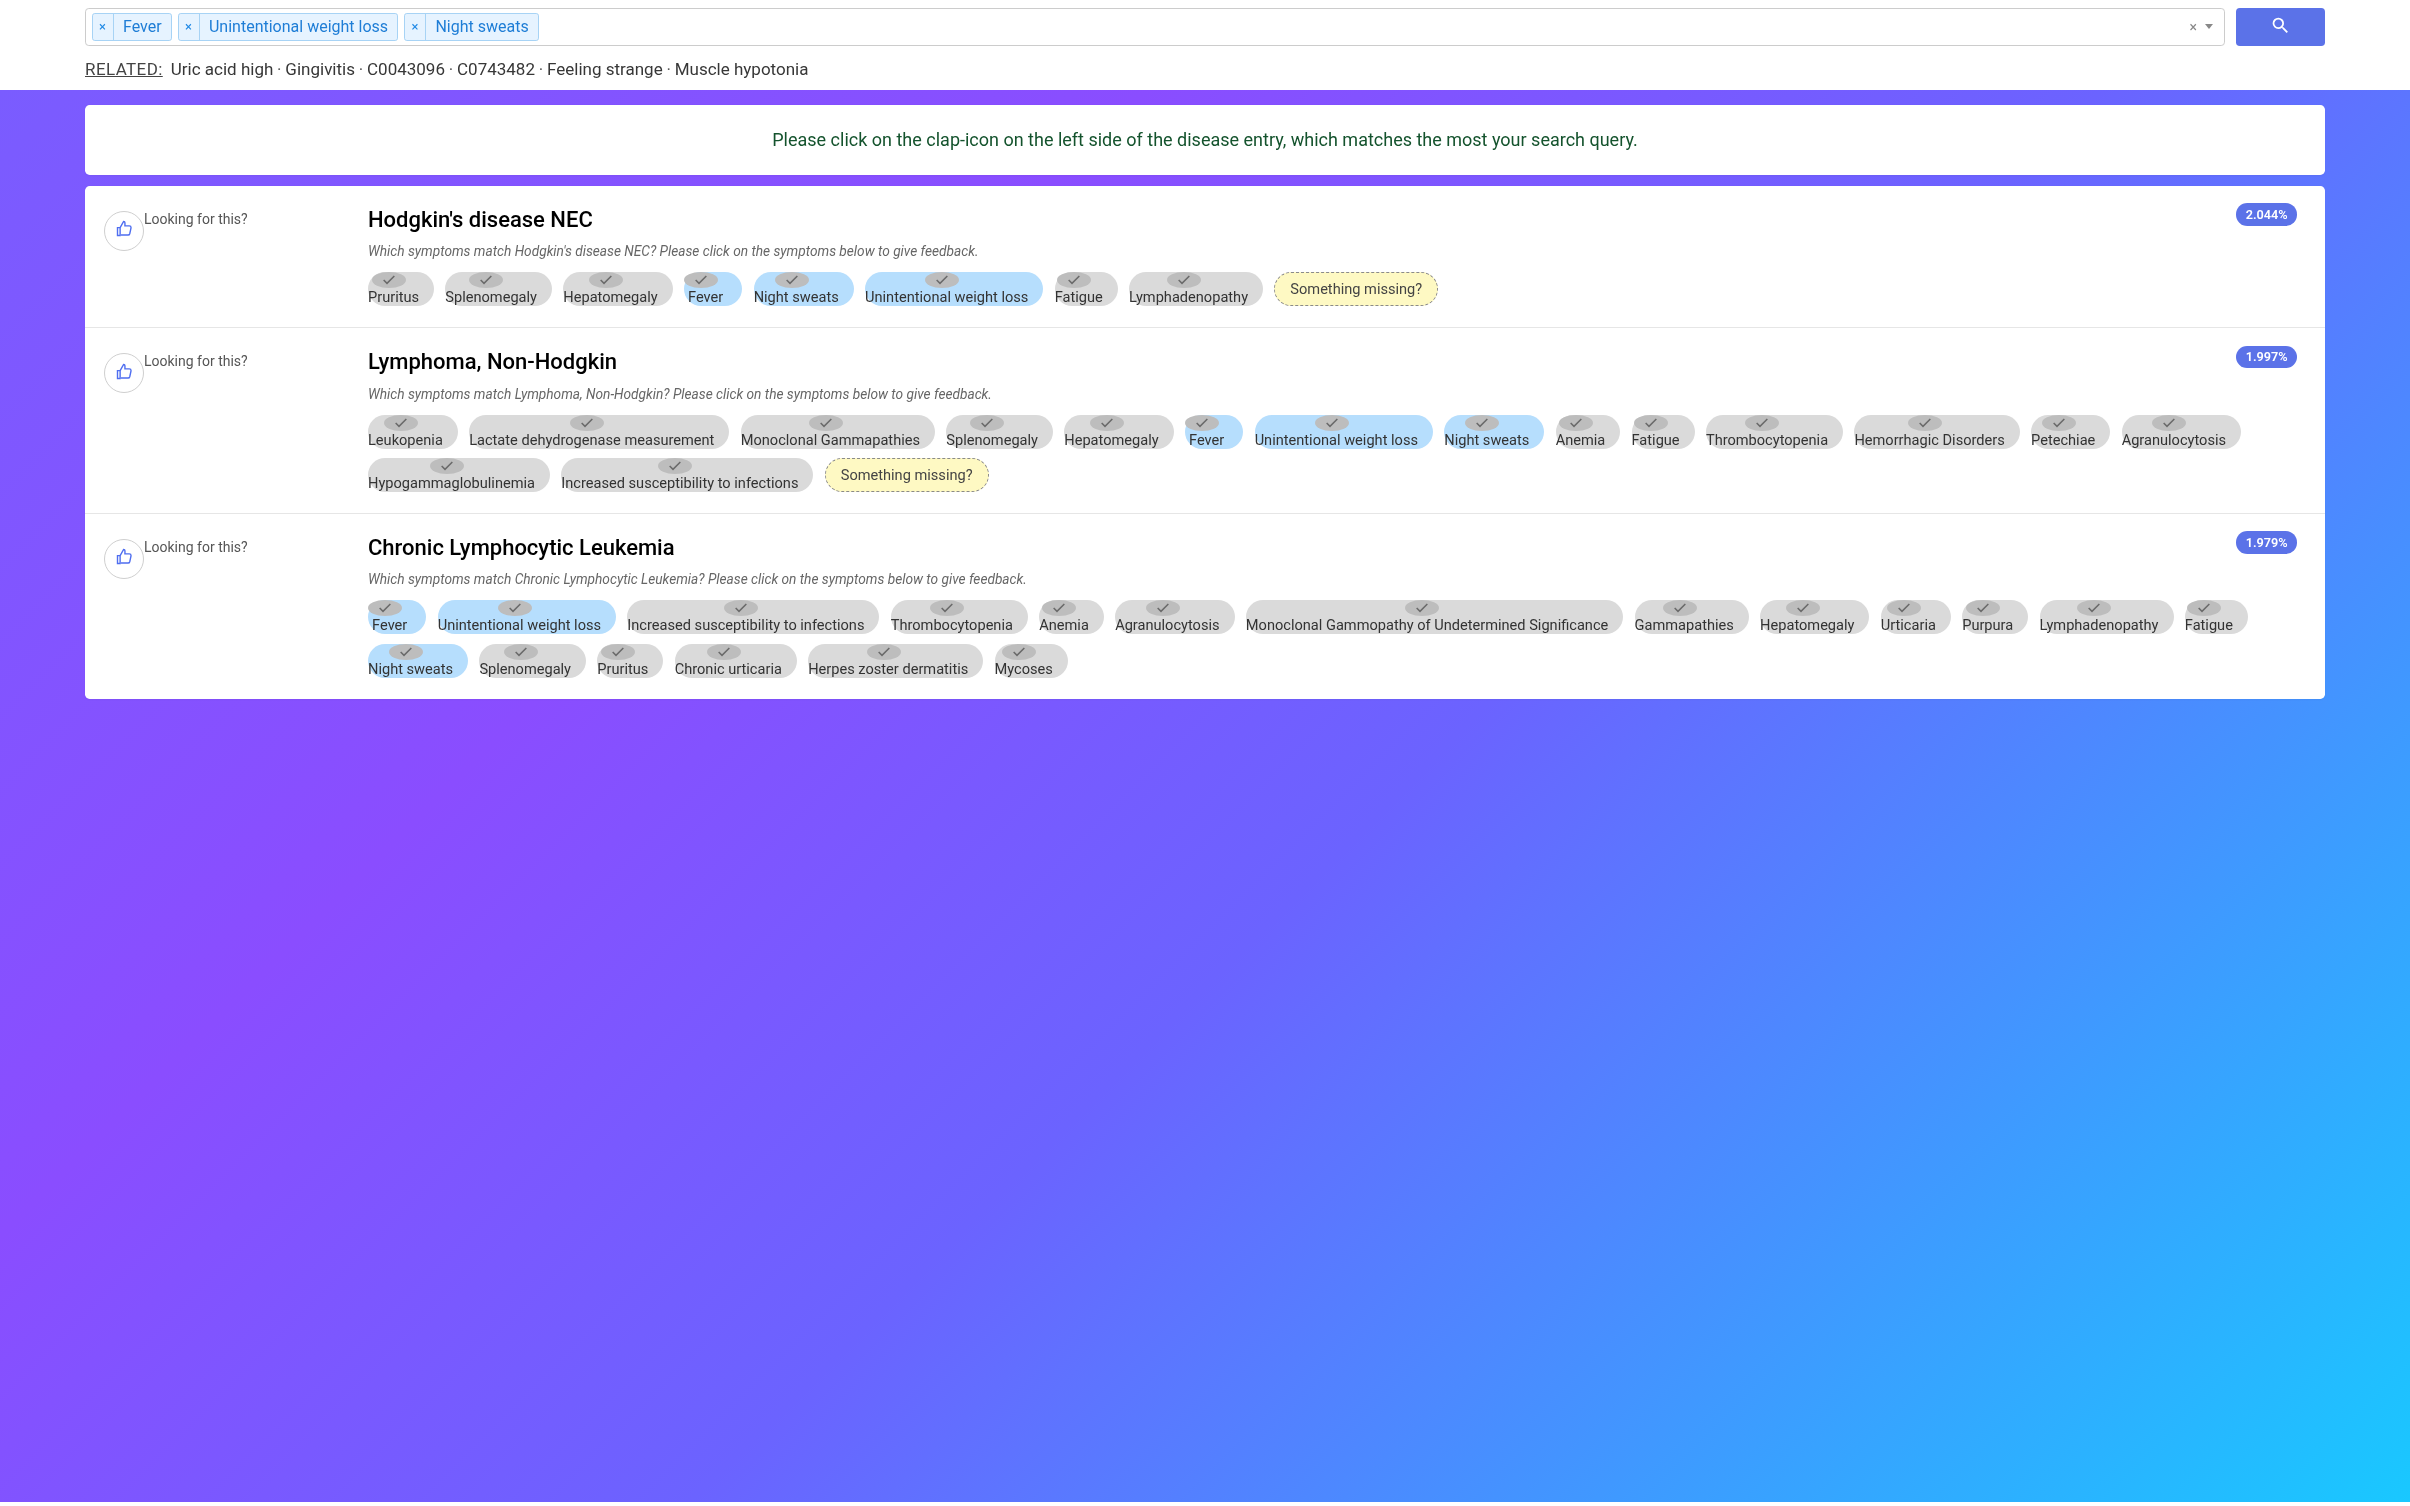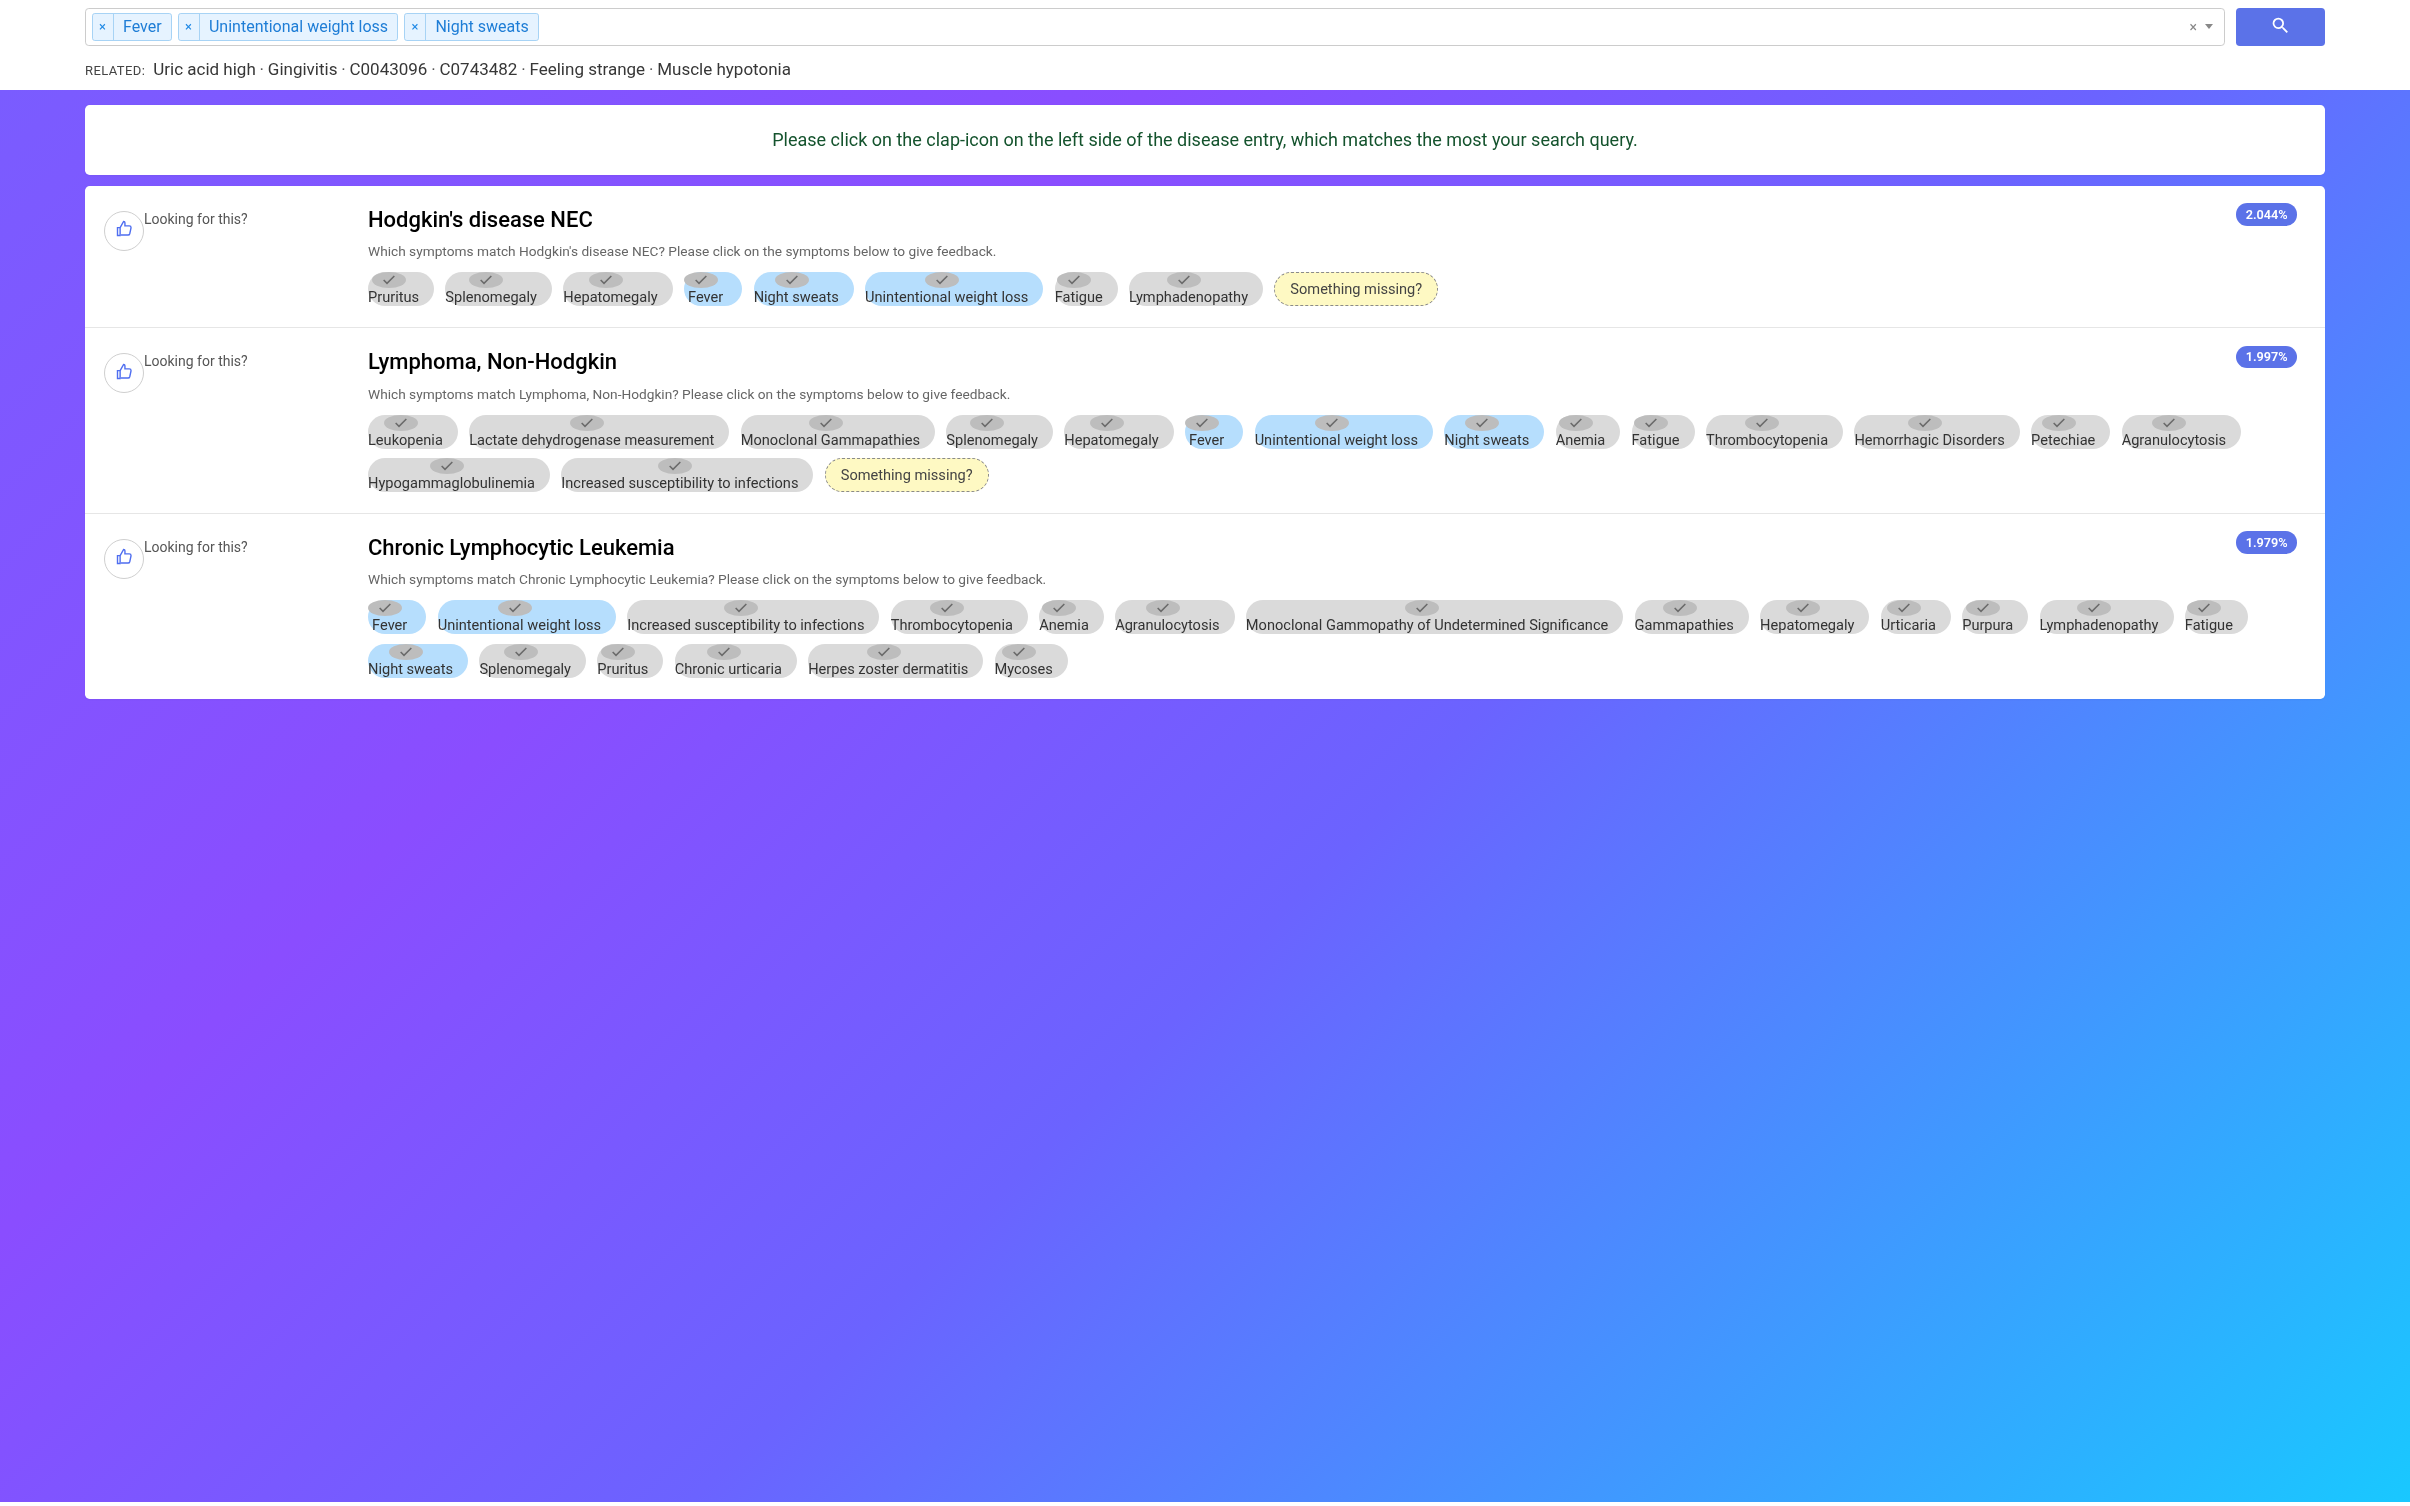--- a/index.html
+++ b/index.html
@@ -84,24 +84,25 @@
     justify-content: center;
     cursor: pointer;
   }
   .search-button svg { fill: #fff; width: 21px; height: 21px; }
   .related-row {
     margin-top: 13px;
     font-size: 17px;
     color: #373737;
   }
   .related-label {
-    font-size: 13px;
+    font-size: 17px;
     letter-spacing: 0.4px;
     margin-right: 3.8px;
     color: #444;
+    text-decoration: underline;
   }
   .related-item { cursor: pointer; }
   .related-sep { margin: 0 3.8px; color: #555; }
 
   .gradient-area {
     min-height: calc(100% - 94px);
     background: linear-gradient(135deg, #7a5cff 0%, #8a4dff 30%, #6b63ff 55%, #19c8ff 100%);
     padding: 15px 85px 0 85px;
   }
   .panel {
@@ -147,20 +148,21 @@
   .disease-title {
     font-size: 22px;
     font-weight: 500;
     color: #000000;
     margin-bottom: 11.3px;
   }
   .feedback-text {
     font-size: 13.7px;
     color: #666;
     margin-bottom: 13px;
+    font-style: italic;
   }
   .percent-badge {
     position: absolute;
     top: -3.8px;
     right: 0;
     background: #5b72e8;
     color: #fff;
     font-size: 12.7px;
     font-weight: 600;
     padding: 3.8px 9.4px;

